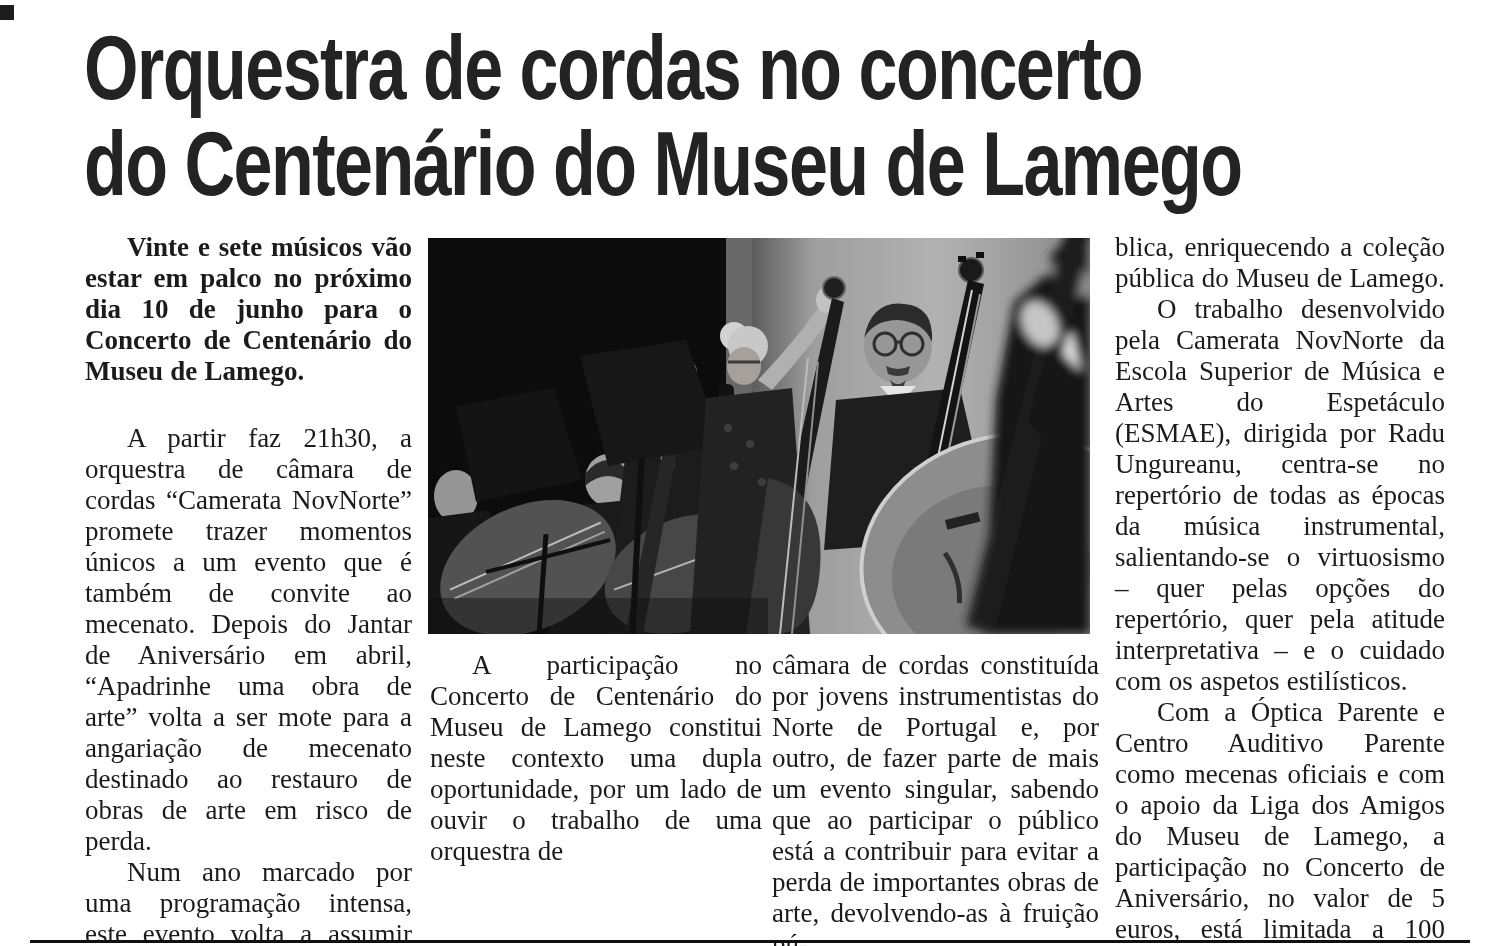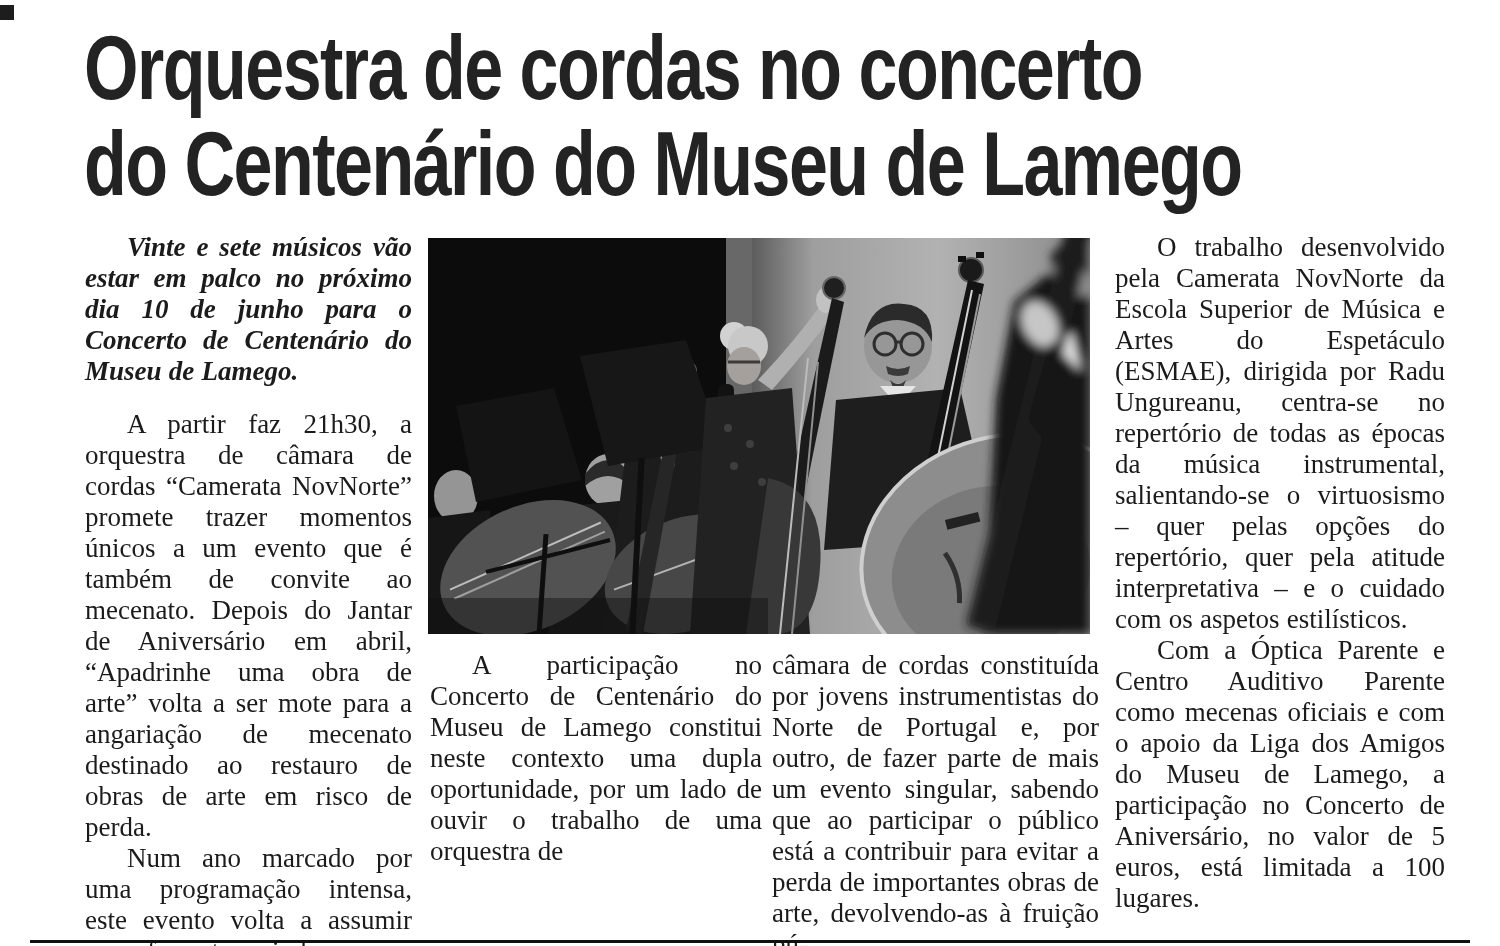--- a/index.html
+++ b/index.html
@@ -16,21 +16,21 @@
     letter-spacing:-2px;white-space:nowrap;
     transform:scaleX(0.77);transform-origin:left top;
   }
   .headline span{display:block;}
   .col{
     position:absolute;color:#1b1b1b;font-size:27px;line-height:31px;
     text-align:justify;word-spacing:0.02em;
   }
   .col p{margin:0;text-indent:42px;}
   .col p.noindent{text-indent:0;}
-  .col p.lead{font-weight:bold;font-style:italic;margin-bottom:22px;}
+  .col p.lead{font-weight:bold;margin-bottom:36px;}
   #col1{left:85px;top:232px;width:327px;}
   #col2{left:430px;top:650px;width:332px;}
   #col3{left:772px;top:650px;width:327px;}
   #col4{left:1115px;top:232px;width:330px;}
   .photo{
     position:absolute;left:428px;top:238px;width:662px;height:396px;
     background:#0d0d0d;overflow:hidden;
   }
   .bottom-rule{position:absolute;left:30px;top:940px;width:1440px;height:3px;background:#101010;}
 </style>
@@ -161,17 +161,18 @@
 
 <div id="col2" class="col">
   <p>A participação no Concerto de Centenário do Museu de Lamego constitui neste contexto uma dupla oportunidade, por um lado de ouvir o trabalho de uma orquestra de</p>
 </div>
 
 <div id="col3" class="col">
   <p class="noindent">câmara de cordas constituída por jovens instrumentistas do Norte de Portugal e, por outro, de fazer parte de mais um evento singular, sabendo que ao participar o público está a contribuir para evitar a perda de importantes obras de arte, devolvendo-as à fruição pú-</p>
 </div>
 
 <div id="col4" class="col">
+  <p class="noindent">blica, enriquecendo a coleção pública do Museu de Lamego.</p>
   <p>O trabalho desenvolvido pela Camerata NovNorte da Escola Superior de Música e Artes do Espetáculo (ESMAE), dirigida por Radu Ungureanu, centra-se no repertório de todas as épocas da música instrumental, salientando-se o virtuosismo – quer pelas opções do repertório, quer pela atitude interpretativa – e o cuidado com os aspetos estilísticos.</p>
   <p>Com a Óptica Parente e Centro Auditivo Parente como mecenas oficiais e com o apoio da Liga dos Amigos do Museu de Lamego, a participação no Concerto de Aniversário, no valor de 5 euros, está limitada a 100 lugares.</p>
 </div>
 
 <div class="bottom-rule"></div>
 
 </body></html>

